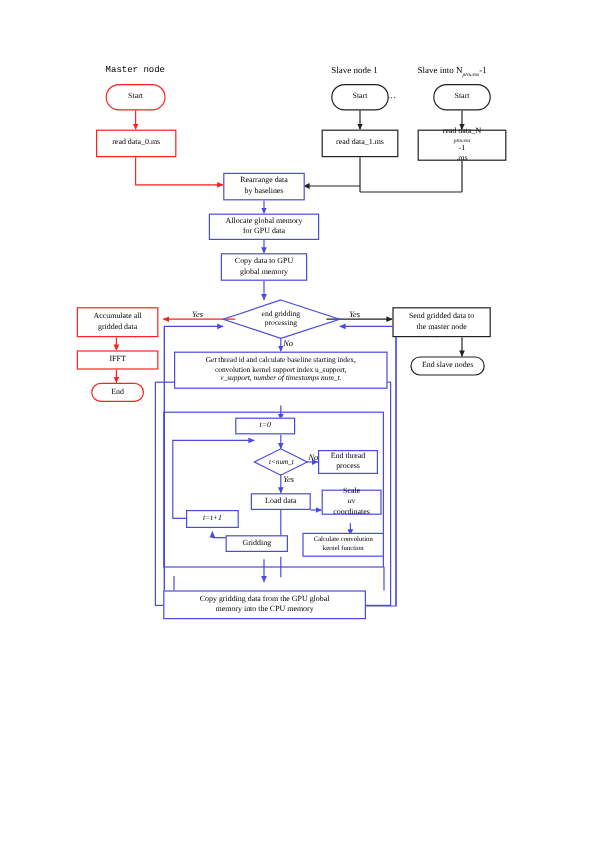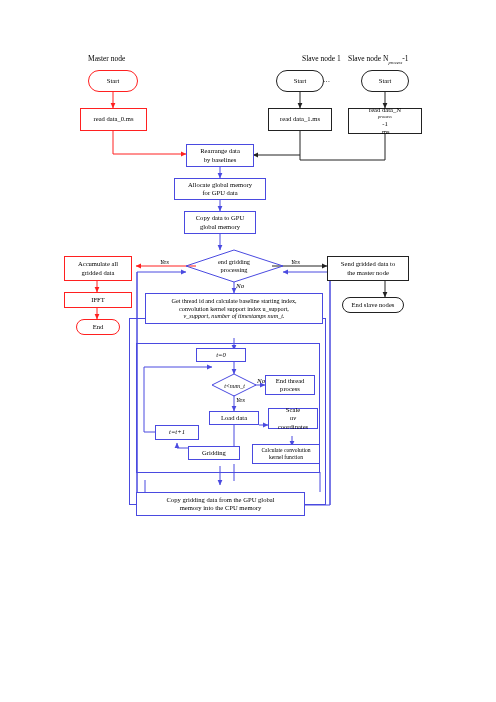--- a/index.html
+++ b/index.html
@@ -102,24 +102,24 @@
 
   <g stroke="#4a4ae0" stroke-width="1" fill="none">
     <path d="M234,250 L283,266 L234,282 L186,266 z"></path>
   </g>
 
   <g stroke="#4a4ae0" stroke-width="1" fill="none">
     <path d="M234,374 L256,385 L234,396 L212,385 z"></path>
   </g>
 </svg>
 
-<div class="lbl" style="left:88px;top:55px;">Master node</div>
-<div class="lbl" style="left:276px;top:55px;margin-left:26px;">Slave node 1</div>
+<div class="lbl" style="left:88px;top:55px;font-family:Liberation Mono, monospace;">Master node</div>
+<div class="lbl" style="left:276px;top:55px;">Slave node 1</div>
 <div class="lbl" style="left:348px;top:55px;">
-  <span>Slave node N</span><span class="sub it">process</span><span>-1</span>
+  <span>Slave into N</span><span class="sub it">process</span><span>-1</span>
 </div>
 
 <div class="dots" style="left:316px;top:75px;">......</div>
 <div class="dots" style="left:316px;top:115px;">......</div>
 
 <div class="node term red" style="left:88px;top:70px;width:50px;height:22px;">
   <span>Start</span>
 </div>
 <div class="node red" style="left:80px;top:108px;width:67px;height:23px;">
   <span>read data_0.ms</span>

